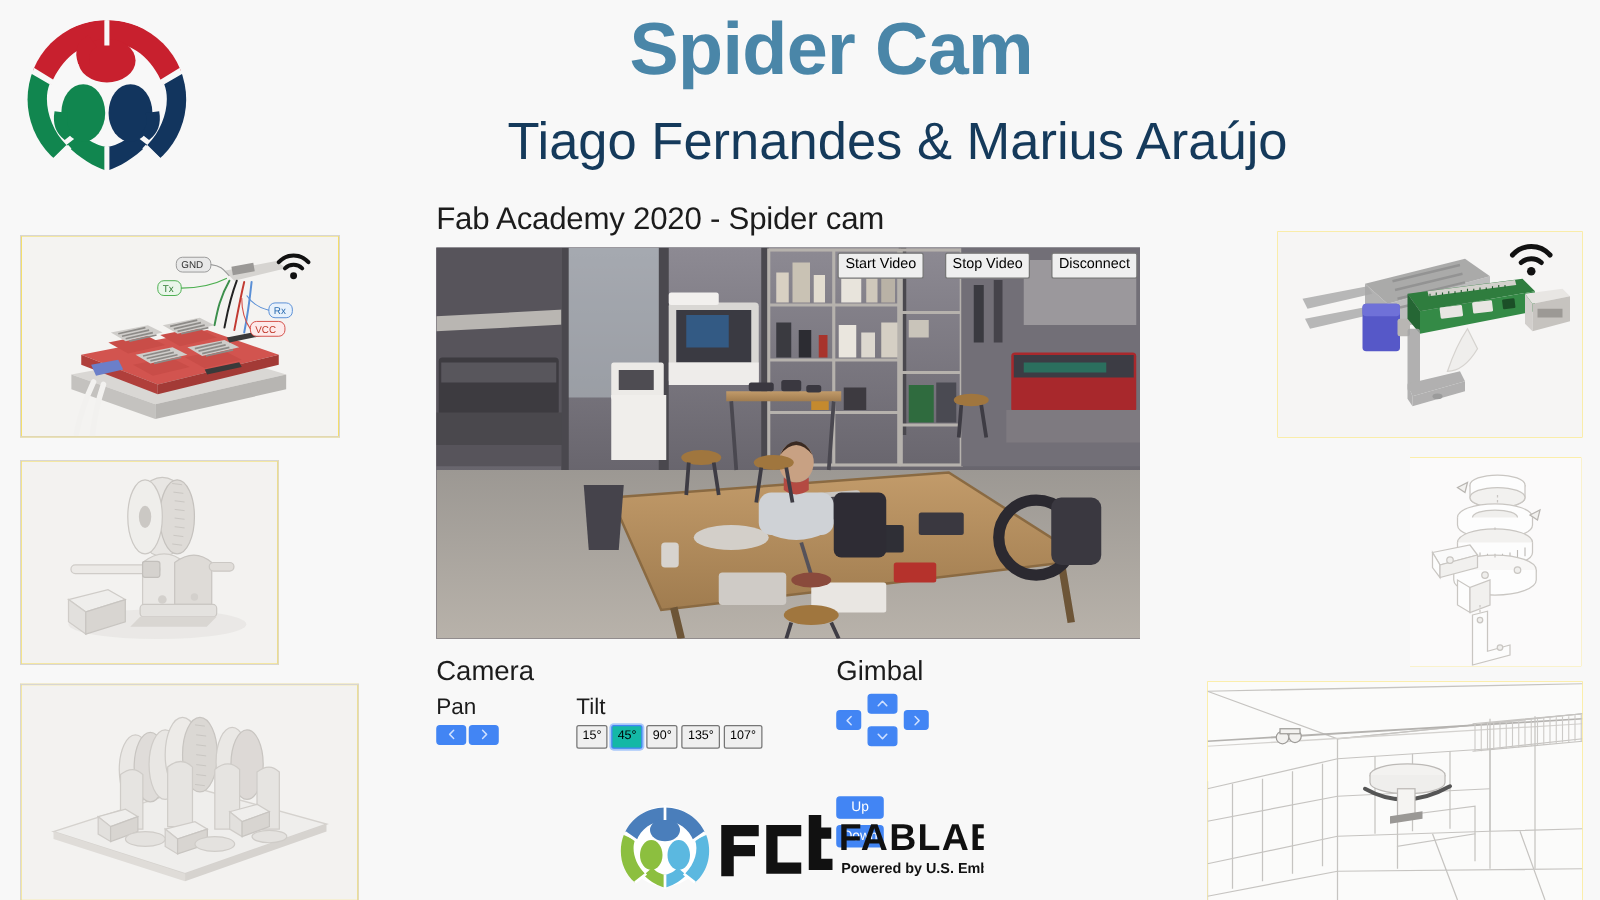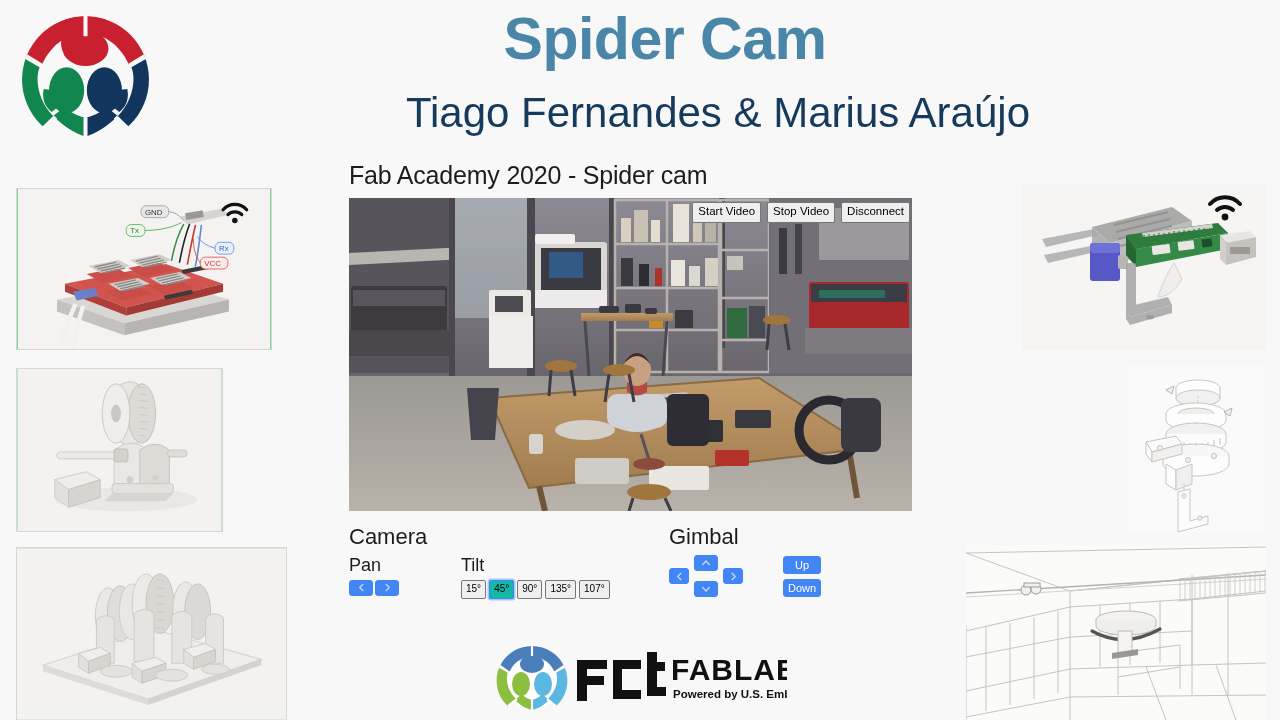--- a/index.html
+++ b/index.html
@@ -41,21 +41,21 @@
   }
 
   
   .video-wrap {
     position: relative; width: 563px; height: 313px;
     overflow: hidden; background: #4d4a52;
   }
   .video-canvas { position: absolute; inset: 0; }
   .video-controls {
     position: absolute; right: 2px; top: 4px;
-    display: flex; gap: 6px; z-index: 5;
+    display: flex; gap: 17px; z-index: 5;
   }
   .nat-btn {
     font-family: "Liberation Sans", sans-serif;
     font-size: 11.5px; line-height: 1;
     padding: 3px 5px 4px 5px;
     background: #efefef;
     border: 1px solid #767676;
     border-radius: 2px;
     color: #000; cursor: pointer;
     white-space: nowrap;
@@ -100,38 +100,38 @@
     background: #efefef; border: 1px solid #767676; border-radius: 2px;
     color: #000; cursor: pointer; min-width: 24px; text-align: left;
   }
   .tilt-btn.focused {
     border-color: #4285f4;
     box-shadow: 0 0 0 1.5px #a8c7fa;
     background: #14b8a6;
   }
 
   
-  .gimbal-row { display: flex; align-items: flex-end; gap: 40px; }
+  .gimbal-row { display: flex; align-items: flex-start; gap: 40px; flex-direction: column; }
   .dpad { position: relative; width: 74px; height: 42px; }
   .dpad .bbtn { position: absolute; }
   .dpad .d-left  { left: 0px;  top: 13px; width: 20px; height: 16px; }
   .dpad .d-right { left: 54px; top: 13px; width: 20px; height: 16px; }
   .dpad .d-up    { left: 25px; top: 0px;  width: 24px; height: 16px; }
   .dpad .d-down  { left: 25px; top: 26px; width: 24px; height: 16px; }
   .updown { display: flex; flex-direction: column; gap: 5px; }
   .updown .bbtn { width: 38px; height: 18px; font-size: 11px; }
 
   
   .footer-logo { position: absolute; left: 495px; top: 642px; width: 292px; height: 70px; }
   .footer-logo svg { display: block; }
 
   
   .thumb {
     position: absolute;
-    background: #22c55e;
+    background: #fde047;
     border: 1px solid #d8d6d3;
     overflow: hidden;
   }
   .thumb svg, .thumb .inner { display: block; width: 100%; height: 100%; }
   .t-l1 { left: 16px;   top: 188px; width: 256px; height: 162px; }
   .t-l2 { left: 16px;   top: 368px; width: 207px; height: 164px; }
   .t-l3 { left: 16px;   top: 547px; width: 271px; height: 173px; border-bottom: none; }
   .t-r1 { left: 1022px; top: 185px; width: 244px; height: 165px; border: none; }
   .t-r2 { left: 1128px; top: 366px; width: 137px; height: 167px; border: none; }
   .t-r3 { left: 966px;  top: 545px; width: 300px; height: 175px; border: none; }

